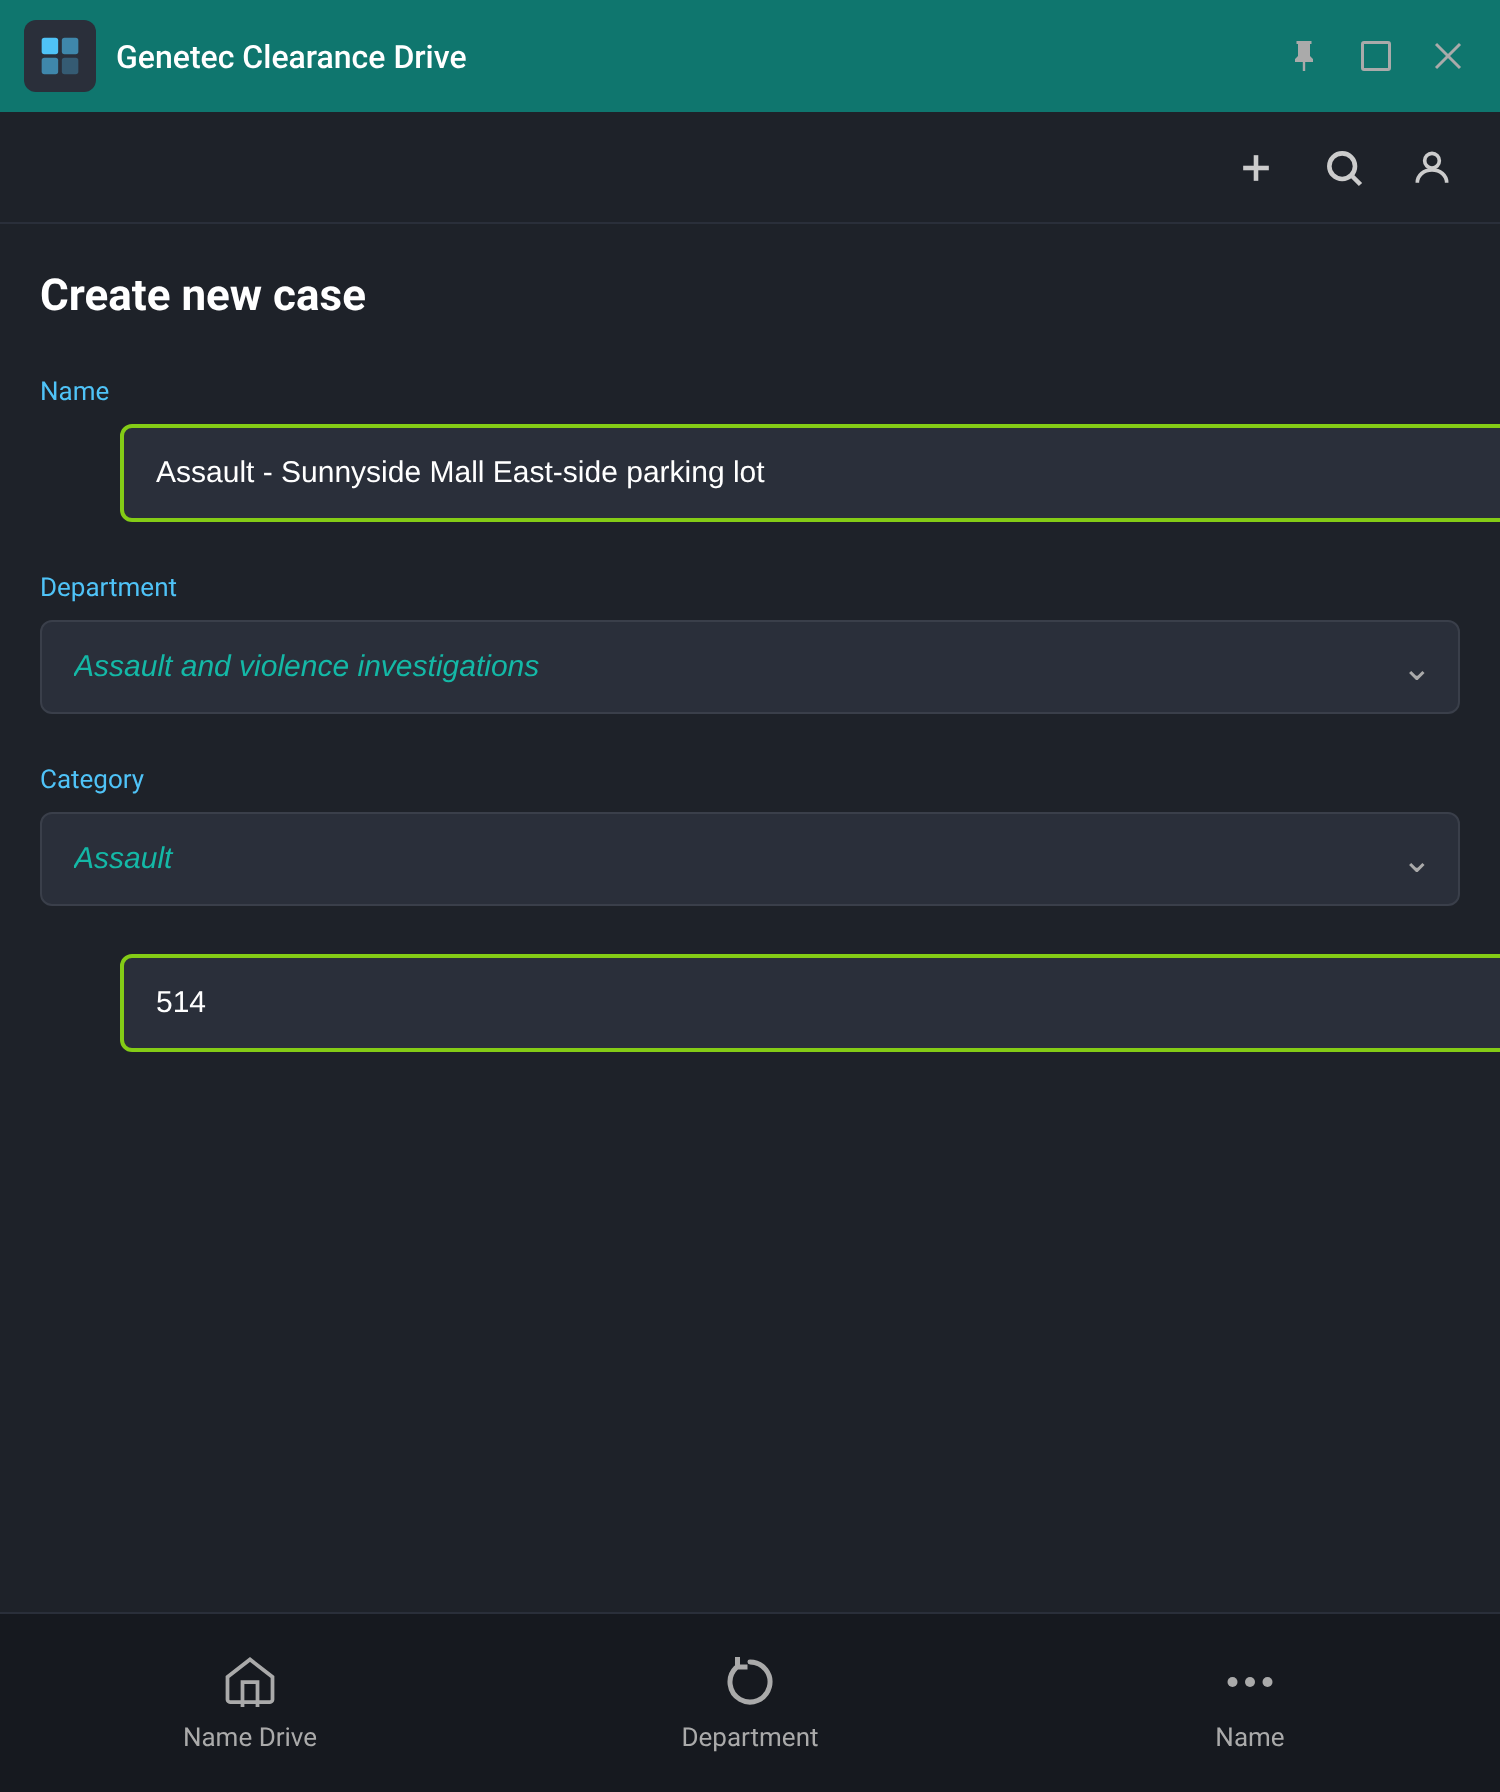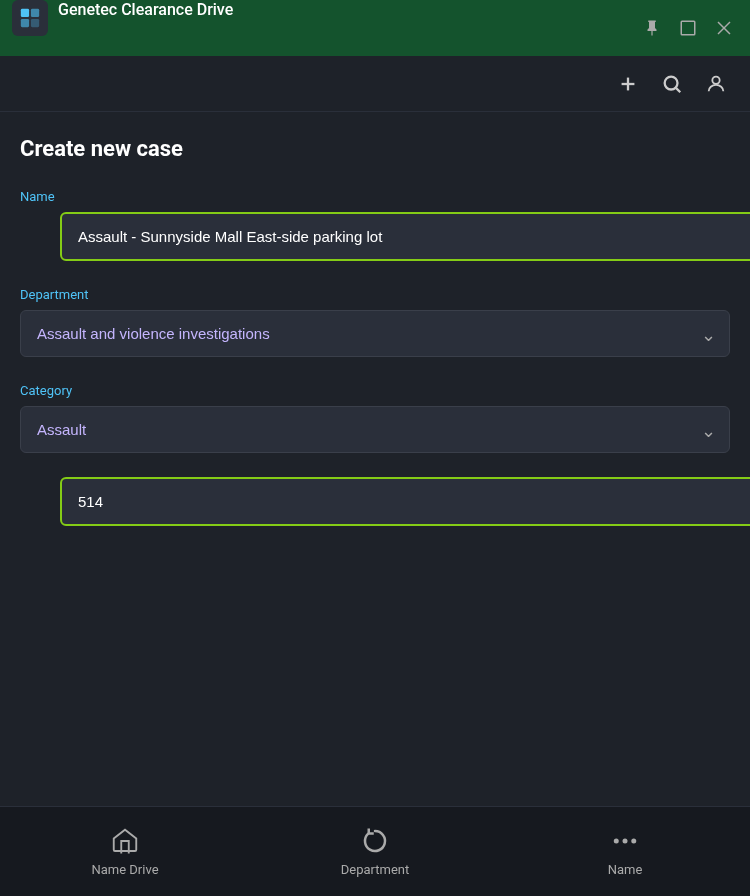--- a/index.html
+++ b/index.html
@@ -14,21 +14,22 @@
       background-color: #1e2229;
       font-family: -apple-system, BlinkMacSystemFont, 'Segoe UI', Roboto, sans-serif;
       color: #ffffff;
       overflow: hidden;
       position: relative;
     }
 
     
     #title-bar {
       display: flex;
-      background-color: #14532d;
+      align-items: center;
+      background-color: #0f766e;
       height: 56px;
       padding: 0 12px;
       gap: 10px;
     }
 
     #app-logo {
       width: 36px;
       height: 36px;
       background-color: #2a2f3a;
       border-radius: 6px;
@@ -138,25 +139,26 @@
     .form-select-wrapper {
       position: relative;
     }
 
     .form-select {
       width: 100%;
       background-color: #2a2f3a;
       border: 1px solid #3a3f4a;
       border-radius: 6px;
       padding: 14px 40px 14px 16px;
-      color: #c4b5fd;
+      color: #14b8a6;
       font-size: 15px;
       outline: none;
       appearance: none;
       cursor: pointer;
+      font-style: italic;
     }
 
     .select-chevron {
       position: absolute;
       right: 14px;
       top: 50%;
       transform: translateY(-50%);
       color: #aaaaaa;
       pointer-events: none;
       font-size: 18px;

